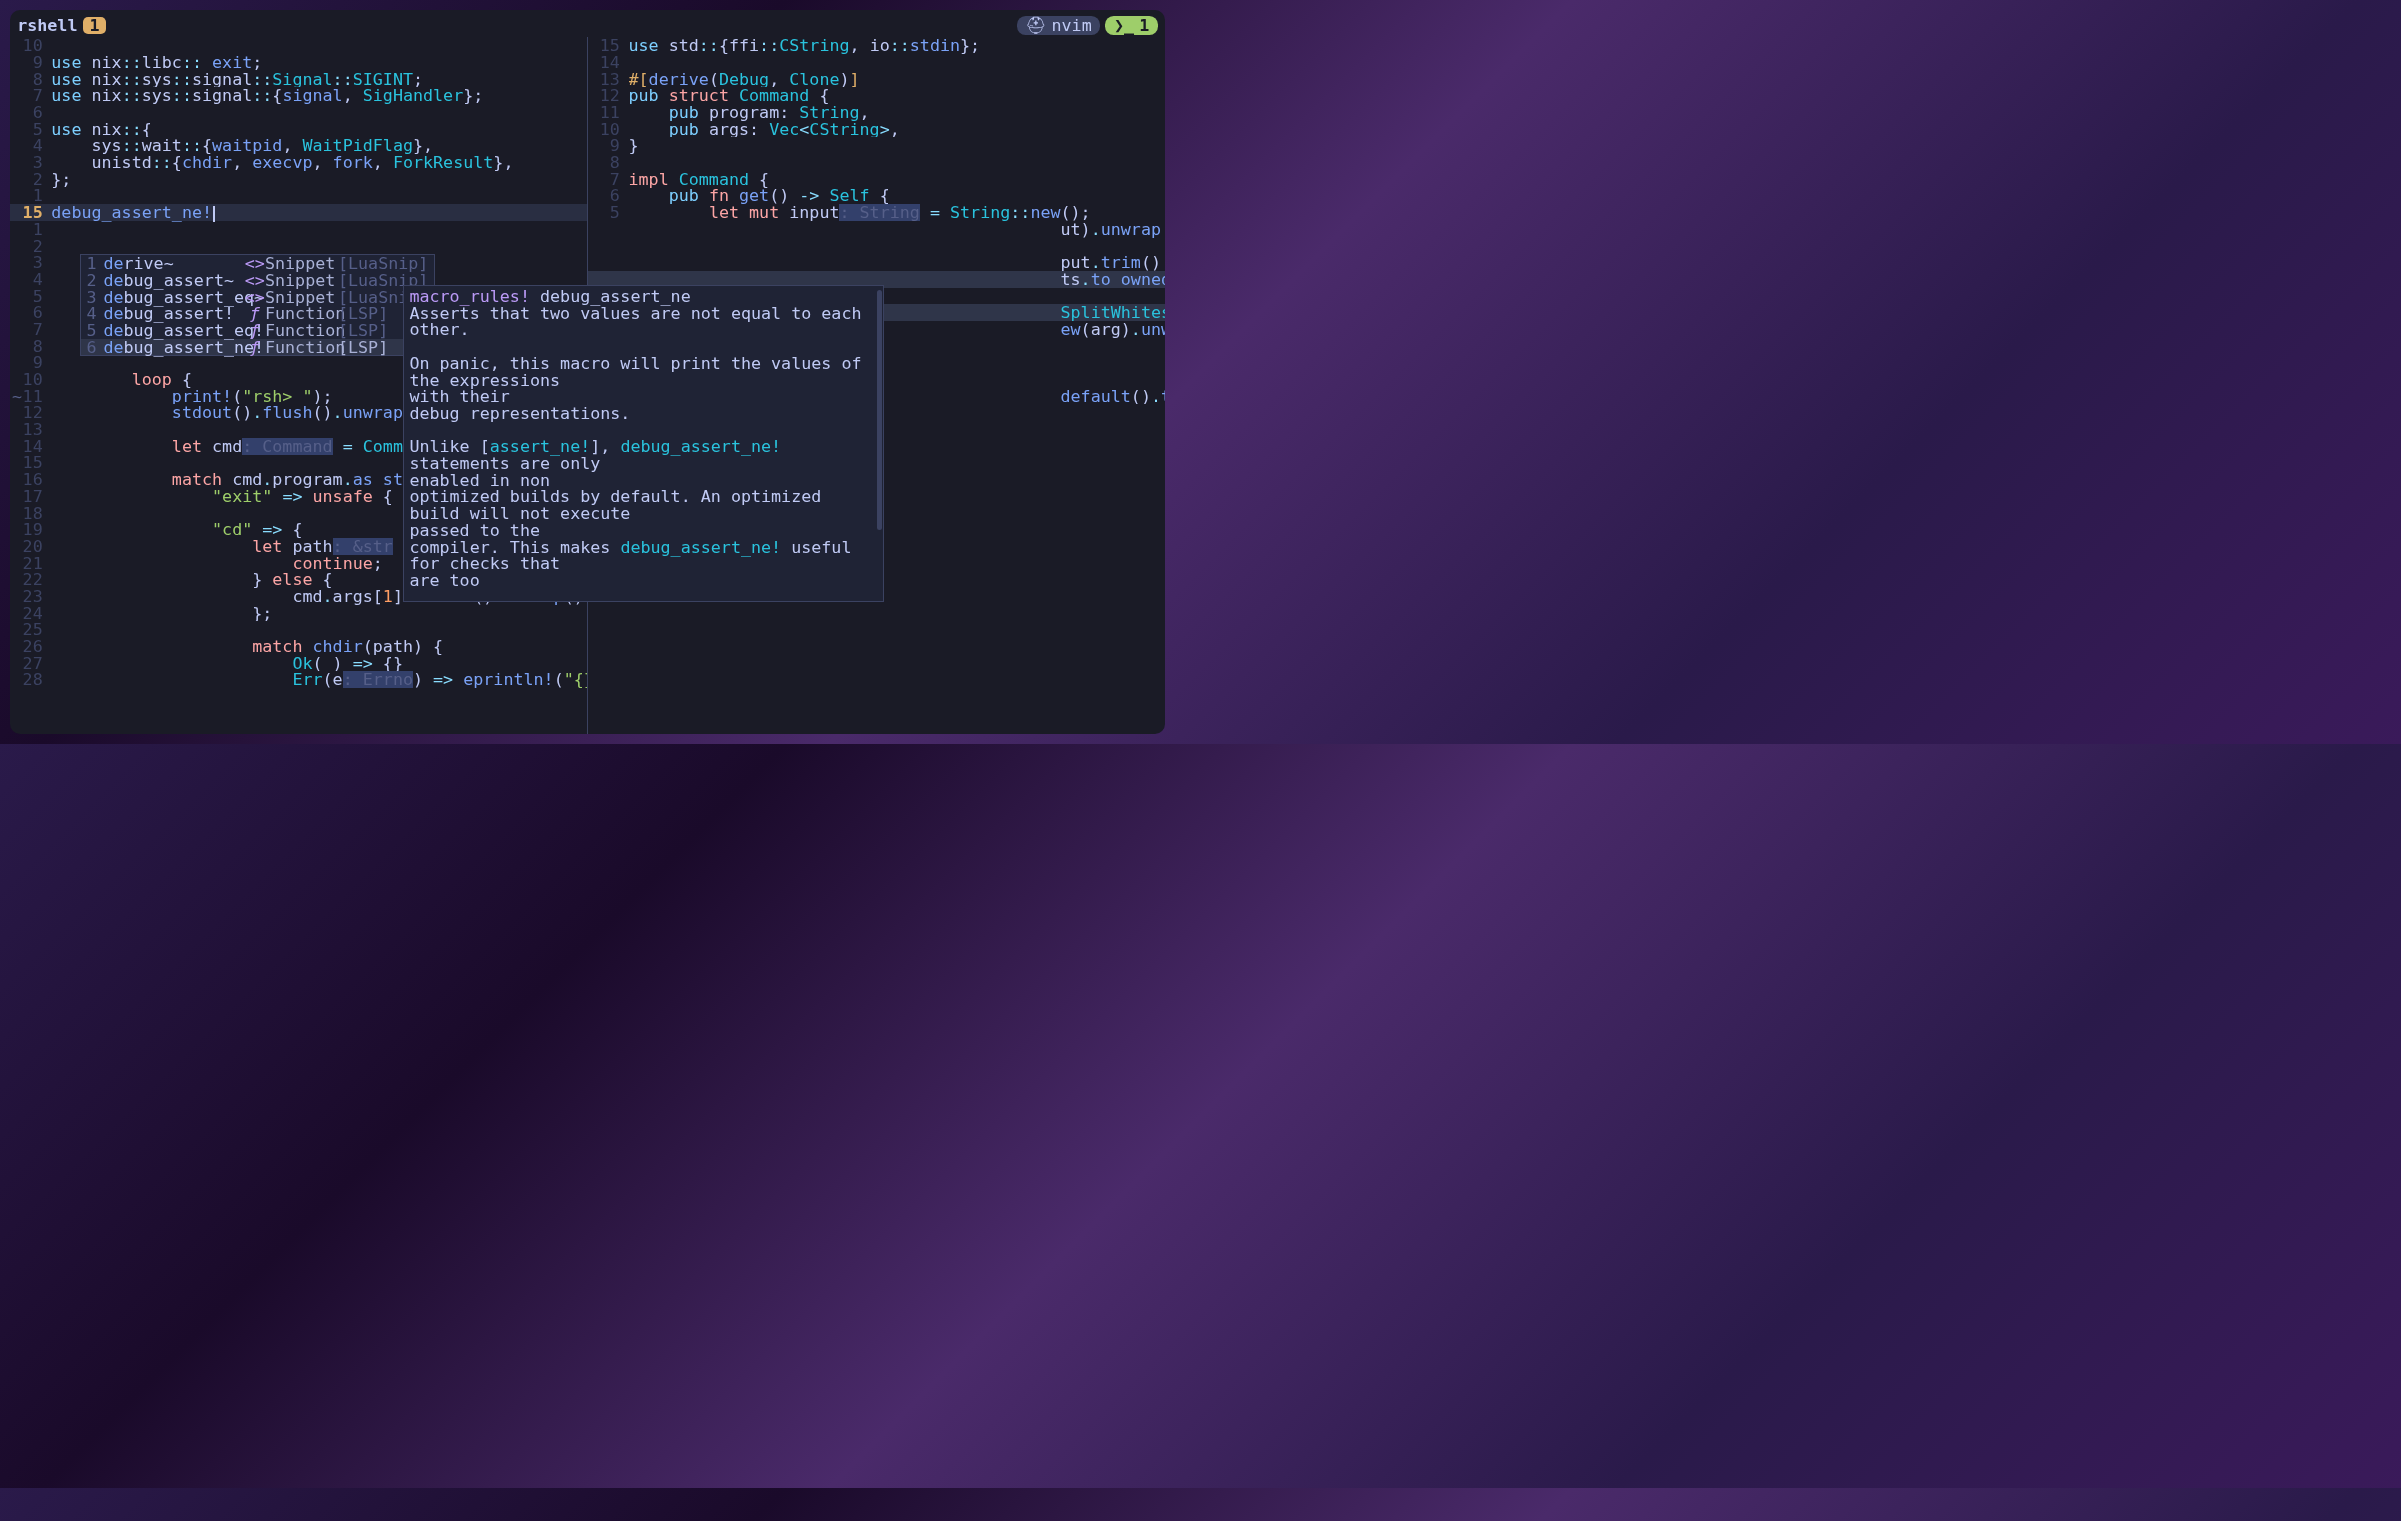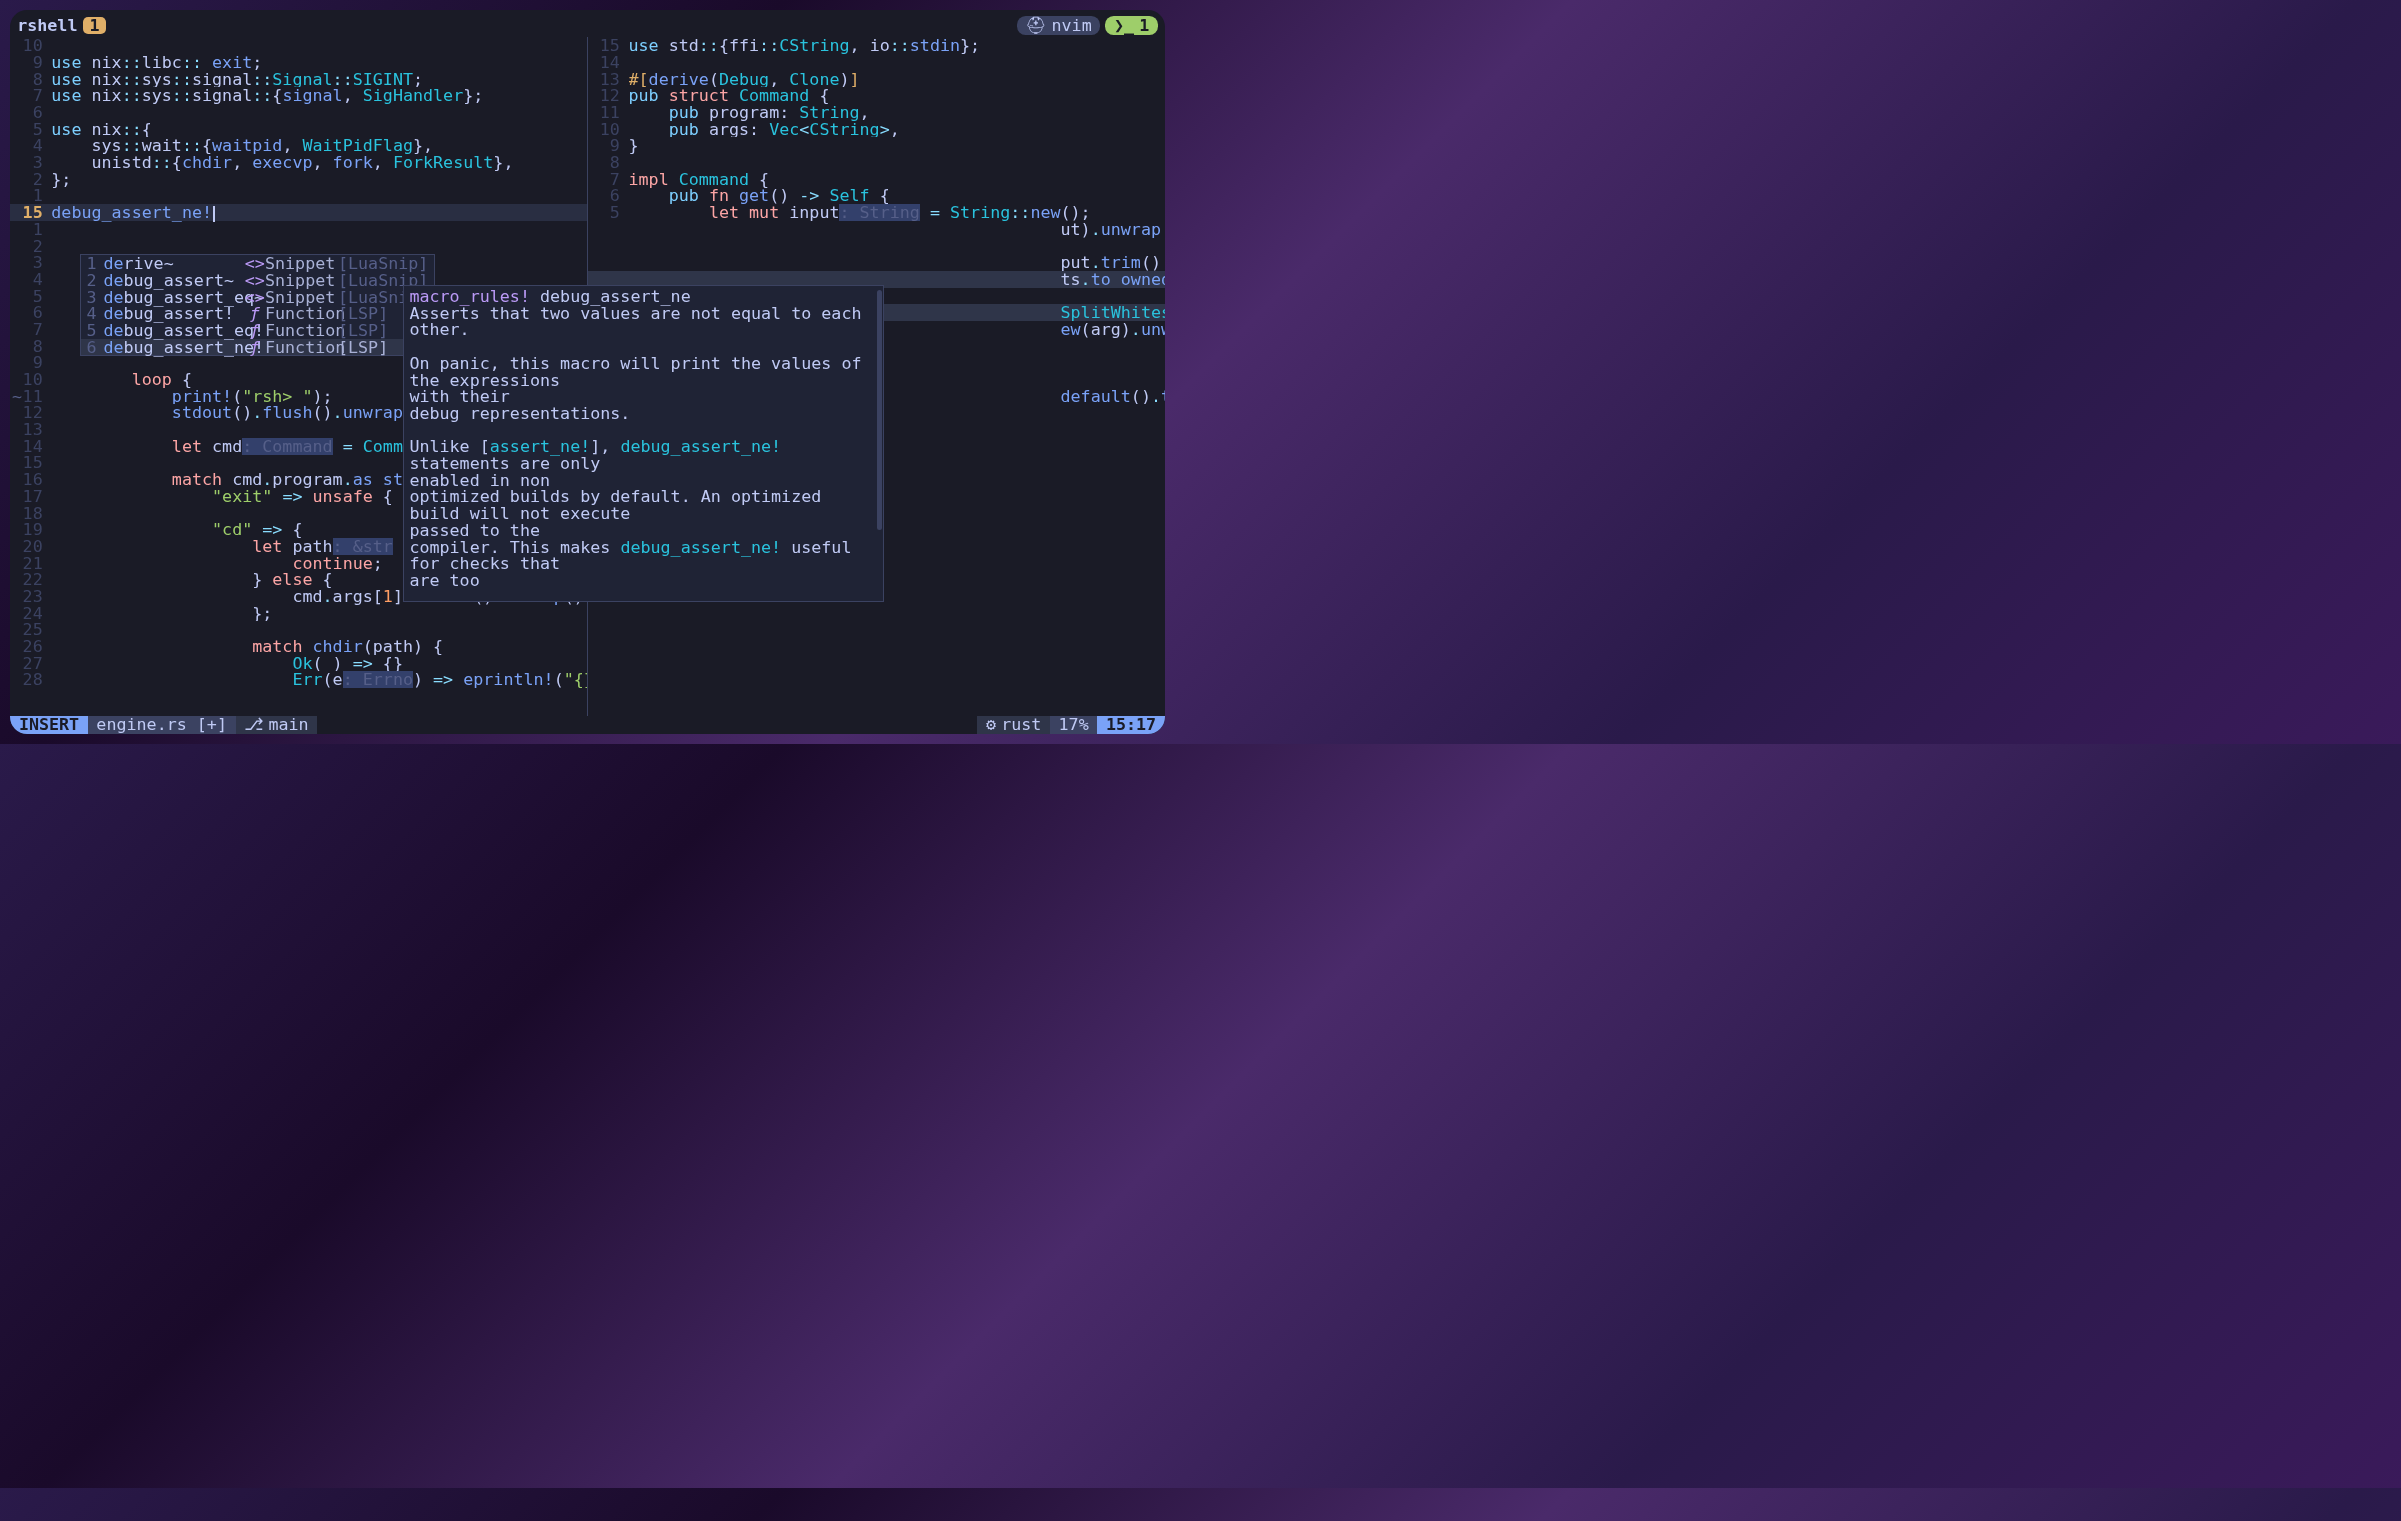--- a/index.html
+++ b/index.html
@@ -10,21 +10,21 @@
     line-height: 1.0;
     color: #c0caf5;
     width: 1175px;
     height: 744px;
     overflow: hidden;
     position: relative;
     padding: 10.3px;
   }
   .terminal {
     background: #1a1b26;
-    border-radius: 17px;
+    border-radius: 10px;
     height: 100%;
     width: 100%;
     display: flex;
     flex-direction: column;
     overflow: hidden;
     position: relative;
   }
   .tabbar {
     display: flex;
     align-items: center;
@@ -226,30 +226,15 @@
         <div style="white-space: pre-wrap;">Unlike [<span class="mref">assert_ne!</span>], <span class="mref">debug_assert_ne!</span> statements are only</div>
         <div style="white-space: pre-wrap;">enabled in non</div>
         <div style="white-space: pre-wrap;">optimized builds by default. An optimized build will not execute</div>
         <div style="white-space: pre-wrap;">passed to the</div>
         <div style="white-space: pre-wrap;">compiler. This makes <span class="mref">debug_assert_ne!</span> useful for checks that</div>
         <div style="white-space: pre-wrap;">are too</div>
       </div>
 
   </div>
 
-  <div class="statusline">
-    <div class="stat-seg stat-mode">INSERT</div>
-    <div class="stat-seg stat-file">engine.rs [+]</div>
-    <div class="stat-seg stat-branch">
-      <span>⎇</span>
-      <span>main</span>
-    </div>
-    <div class="stat-seg stat-spacer"></div>
-    <div class="stat-seg stat-lang">
-      <span>⚙</span>
-      <span>rust</span>
-    </div>
-    <div class="stat-seg stat-pct">17%</div>
-    <div class="stat-seg stat-pos">15:17</div>
-  </div>
 
 </div>
 
 
 </body></html>

